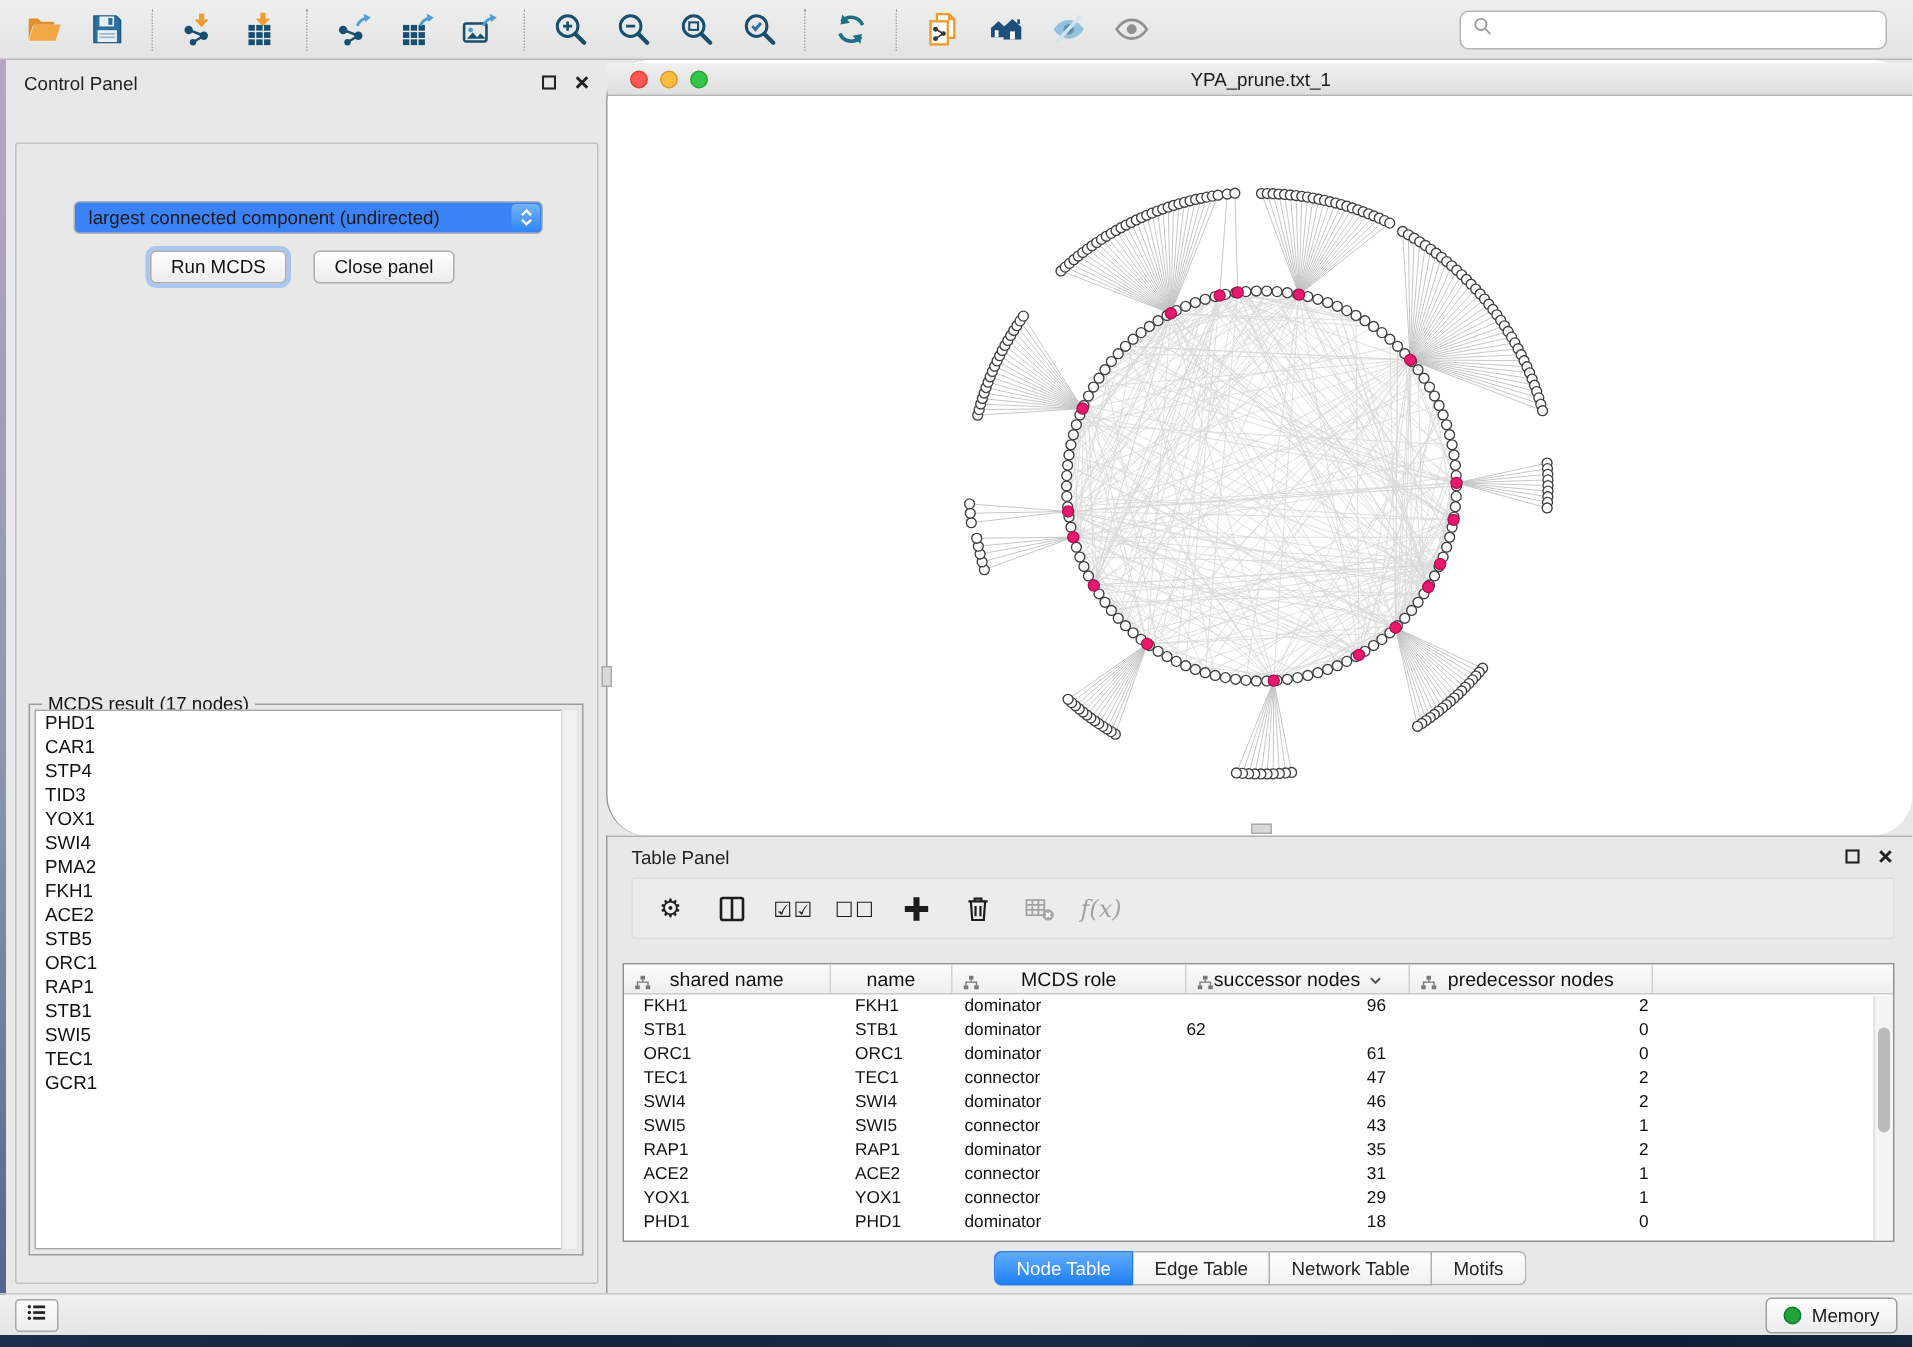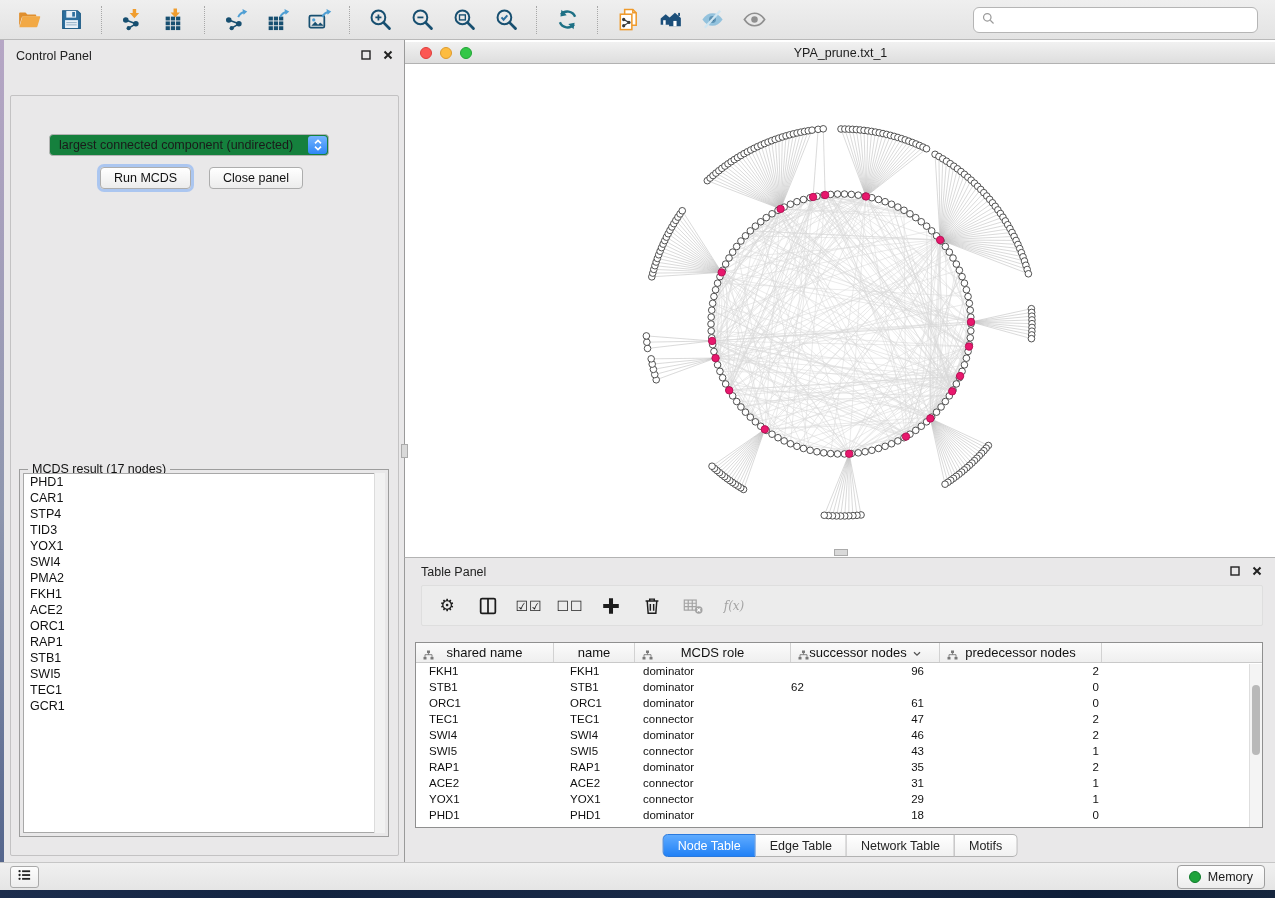--- a/index.html
+++ b/index.html
@@ -33,57 +33,57 @@
   #cp-tabs { position:absolute; left:76px; top:33px; display:flex; }
   .seg-tab { height:22px; display:flex; align-items:center; padding:0 14px; font-size:12.5px;
     background:linear-gradient(#ffffff,#f1f1f1); border:1px solid #b2b2b2; border-left:none; color:#222; }
   .seg-tab:first-child { border-left:1px solid #b2b2b2; border-radius:5px 0 0 5px; }
   .seg-tab:last-child { border-radius:0 5px 5px 0; }
   .seg-tab.active { background:linear-gradient(#5fabff,#2181f6); color:#fff; border-color:#2a79dd; }
 
   #cp-content { position:absolute; left:6px; right:5px; top:55px; bottom:6px;
     border:1px solid #c3c2c3; background:#e9e8e9; border-radius:2px; }
   #opt-label { position:absolute; top:17px; width:100%; text-align:center; font-size:12.5px; color:#111; }
-  #criterion-dd { position:absolute; left:38px; top:38px; width:280px; height:22px; background:#15803d;
+  #criterion-dd { position:absolute; left:38px; top:38px; width:313px; height:22px; background:#3b82f6;
     border:1px solid #b3b3b3; border-radius:4px; font-size:12.5px; display:flex; align-items:center;
     padding-left:9px; }
   #criterion-dd .stepper { position:absolute; right:1px; top:1px; width:19px; height:18px; border-radius:3px;
     background:linear-gradient(#74b4ff,#2f87f6); display:flex; align-items:center; justify-content:center; }
   .btn { height:22px; border:1px solid #adadad; border-radius:4px; background:linear-gradient(#ffffff,#ececec);
     font-size:12.5px; font-family:inherit; padding:0 13px; color:#111; }
   #run-btn { position:absolute; left:89px; top:71px; box-shadow:0 0 0 3px rgba(120,170,245,.55); }
   #closepanel-btn { position:absolute; left:198px; top:71px; }
 
   #result-box { position:absolute; left:8px; right:9px; top:373px; bottom:18px; border:1px solid #9d9d9d; }
   #result-legend { position:absolute; left:8px; top:-8px; background:#e9e8e9; padding:0 4px; font-size:12.5px; color:#111; }
   #result-list { position:absolute; left:3px; right:3px; top:3px; bottom:3px; background:#fff;
     border:1px solid #a8a8a8; overflow:hidden; }
   .result-item { font-size:12.5px; line-height:16px; padding-left:6px; color:#111; }
   #result-scroll { position:absolute; right:0; top:0; bottom:0; width:11px; background:#f2f2f2; border-left:1px solid #dcdcdc; }
 
   
   #network-panel { position:absolute; left:404px; top:40px; width:871px; height:517px; background:#fff;
-    border-left:1px solid #9a9a9a; }
+    border-left:1px solid #9a9a9a;border-radius:27px; }
   #net-titlebar { position:absolute; left:0; top:2px; width:871px; height:22px;
     background:linear-gradient(#f1f1f1,#dedede); border-bottom:1px solid #b2b2b2; }
   .tl { position:absolute; top:5px; width:12px; height:12px; border-radius:50%; }
   #net-title { position:absolute; width:100%; text-align:center; top:4px; font-size:12.5px; color:#1c1c1c; }
   #graph-svg { position:absolute; left:0; top:25px; }
   .split-handle { position:absolute; background:#d9d9d9; border:1px solid #ababab; }
 
   
   #table-panel { position:absolute; left:404px; top:557px; width:871px; height:305px; background:#e9e8e9;
     border-left:1px solid #9a9a9a; border-top:1px solid #b3b3b3; }
   #tp-toolbar { position:absolute; left:16px; right:12px; top:27px; height:41px; background:#ececec;
     border:1px solid #dedede; border-radius:2px; display:flex; align-items:center; padding-left:12px; gap:15px; }
   .ticon { width:26px; height:26px; display:flex; align-items:center; justify-content:center; color:#1c1c1c; }
   .ticon svg { width:22px; height:22px; }
   .ticon.char { font-size:17px; }
   .ticon.boxes { font-size:14px; letter-spacing:1px; }
-  .ticon.fx { font-family:"DejaVu Serif", serif; font-style:italic; font-size:12px; }
+  .ticon.fx { font-family:"DejaVu Serif", serif; font-style:italic; font-size:16px; }
   .ticon.disabled { color:#a3a3a3; }
 
   #tp-table { position:absolute; left:10px; top:84px; width:848px; height:186px; background:#fff;
     border:1px solid #8f8f8f; overflow:hidden; }
   #tp-head { display:flex; height:20px; background:linear-gradient(#fbfbfb,#efefef); border-bottom:1px solid #c9c9c9; }
   .th { position:relative; display:flex; align-items:center; justify-content:center; font-size:13px; color:#111;
     border-right:1px solid #d2d2d2; flex:none; }
   .th .tree-ic { position:absolute; left:7px; top:5px; }
   .th .sort-ic { margin-left:6px; }
   .tr { display:flex; height:16px; }
@@ -321,20 +321,21 @@
         <div id="result-list">
             <div class="result-item">PHD1</div>
             <div class="result-item">CAR1</div>
             <div class="result-item">STP4</div>
             <div class="result-item">TID3</div>
             <div class="result-item">YOX1</div>
             <div class="result-item">SWI4</div>
             <div class="result-item">PMA2</div>
             <div class="result-item">FKH1</div>
             <div class="result-item">ACE2</div>
+            <div class="result-item">STB5</div>
             <div class="result-item">ORC1</div>
             <div class="result-item">RAP1</div>
             <div class="result-item">STB1</div>
             <div class="result-item">SWI5</div>
             <div class="result-item">TEC1</div>
             <div class="result-item">GCR1</div>
           </div>
         <div id="result-scroll" style="position:absolute;right:3px;top:3px;bottom:3px;"></div>
       </div>
     </div>

